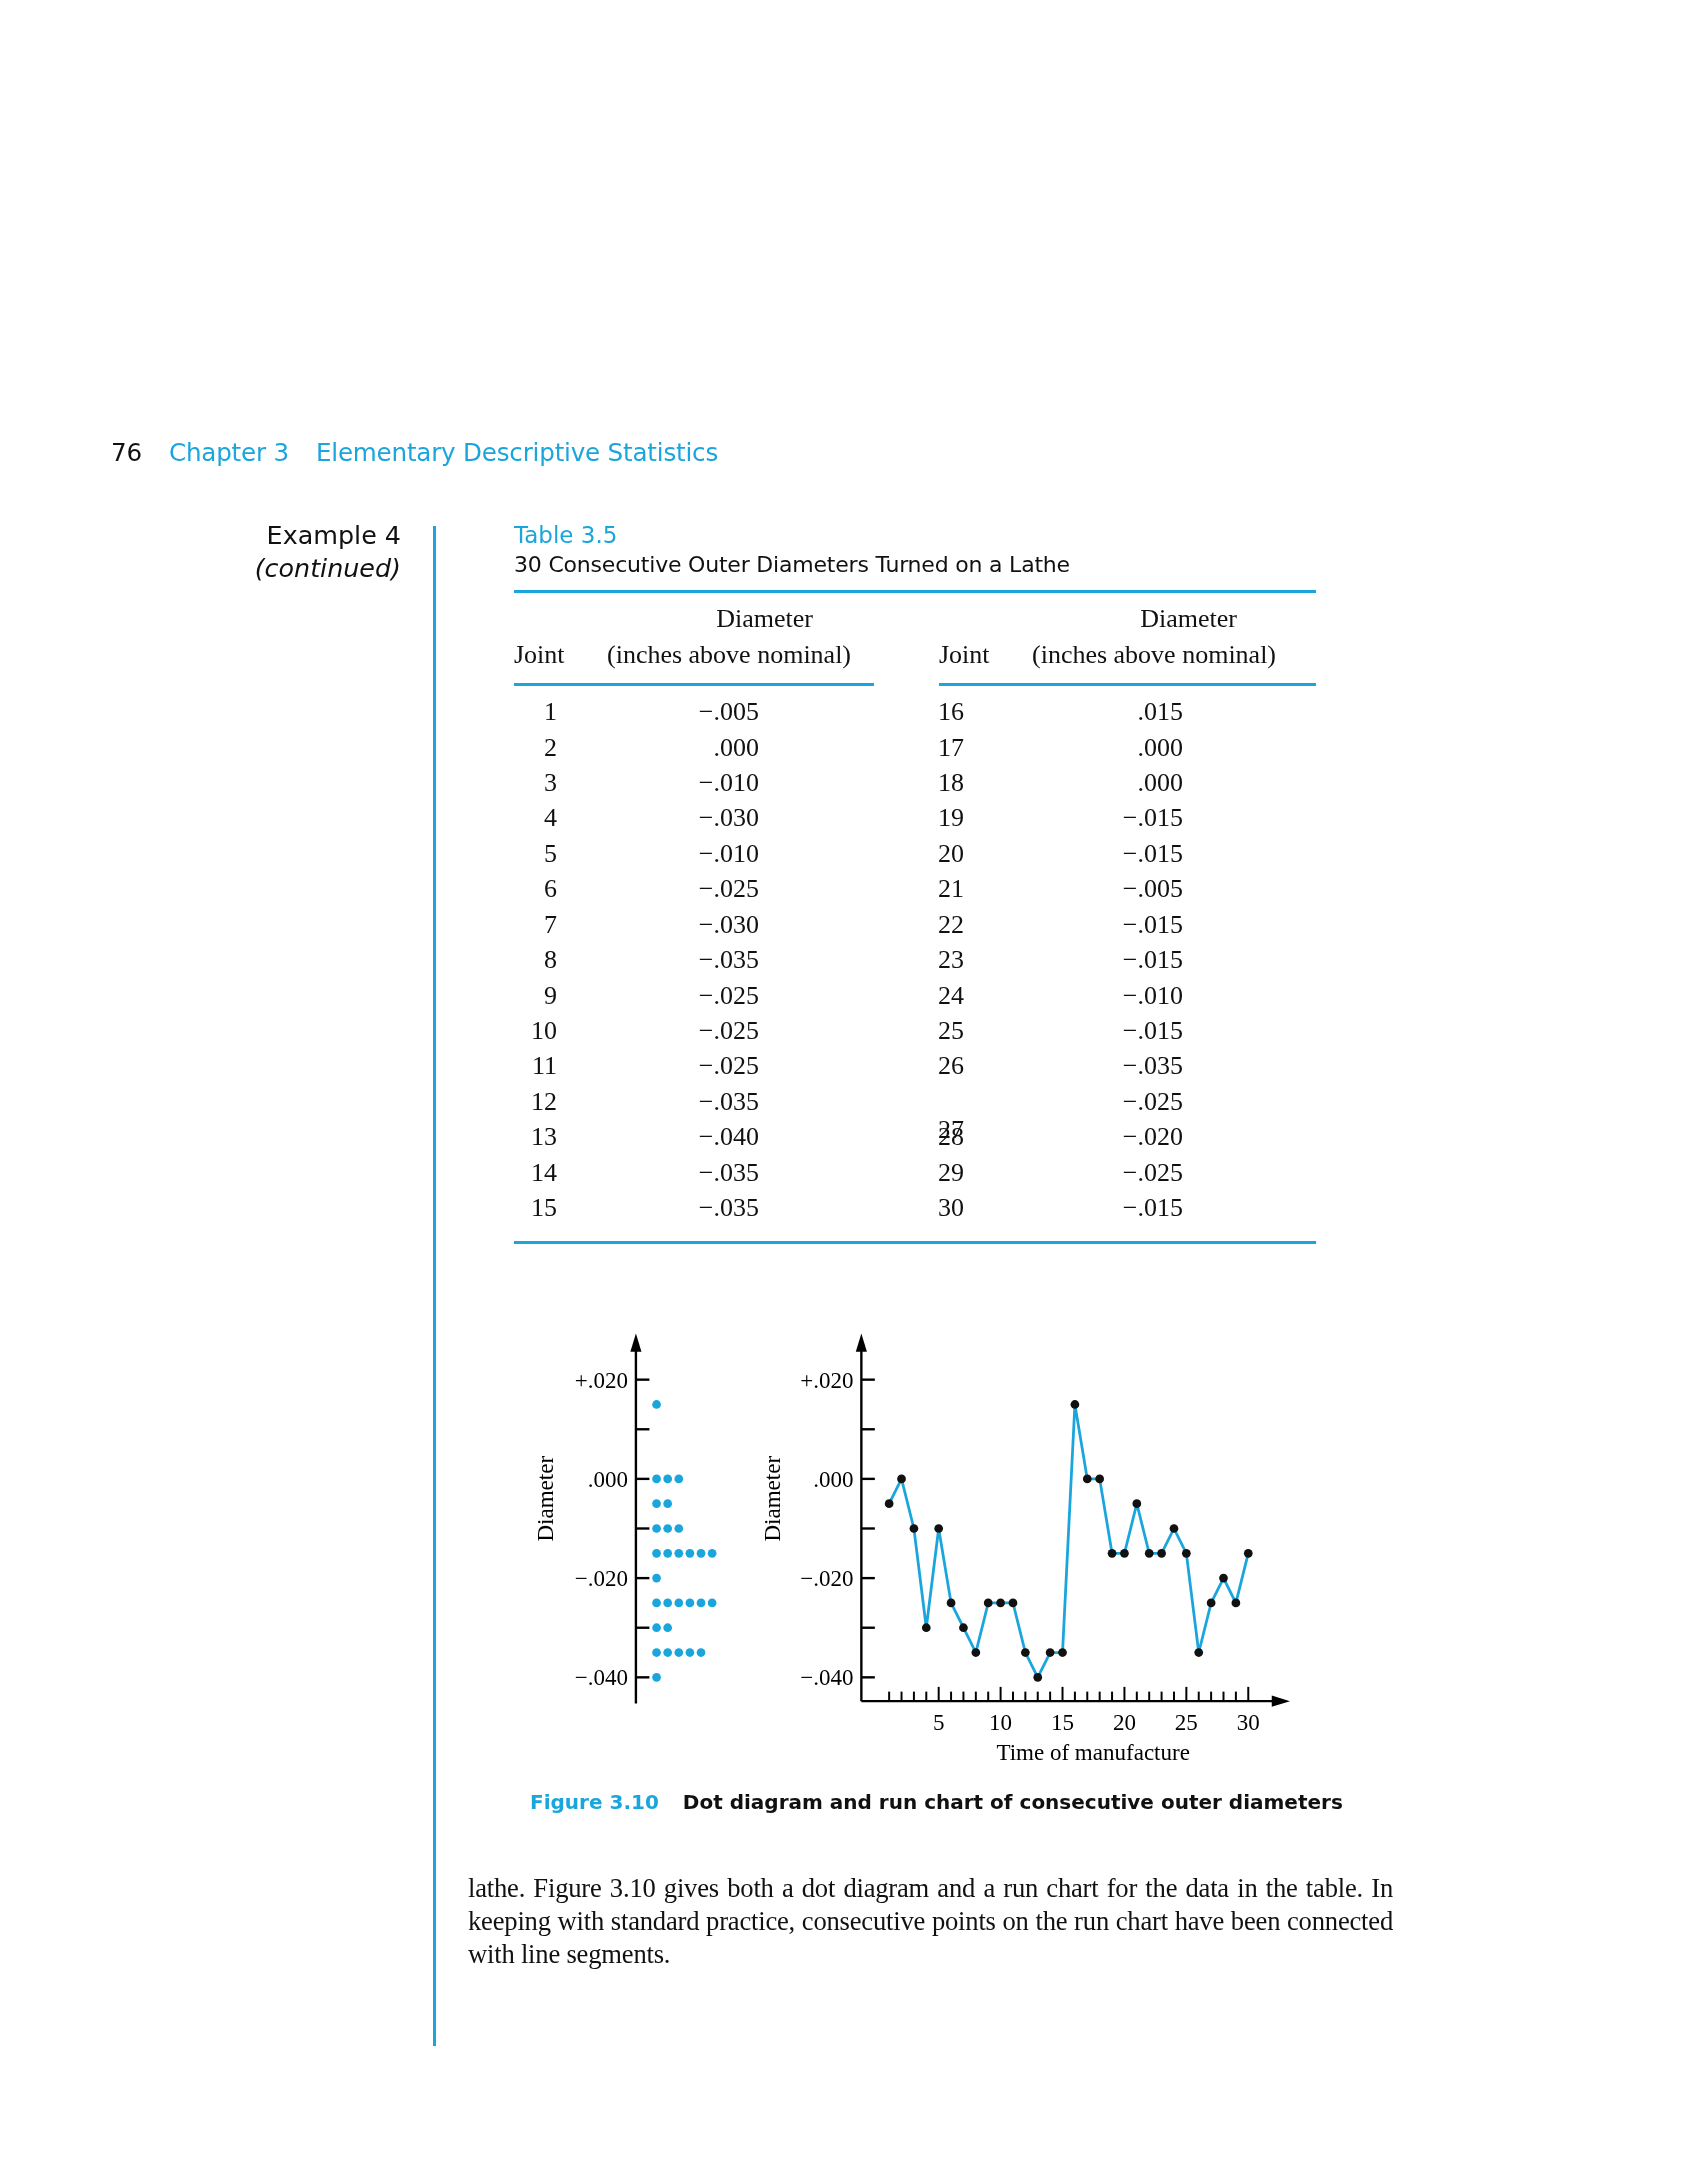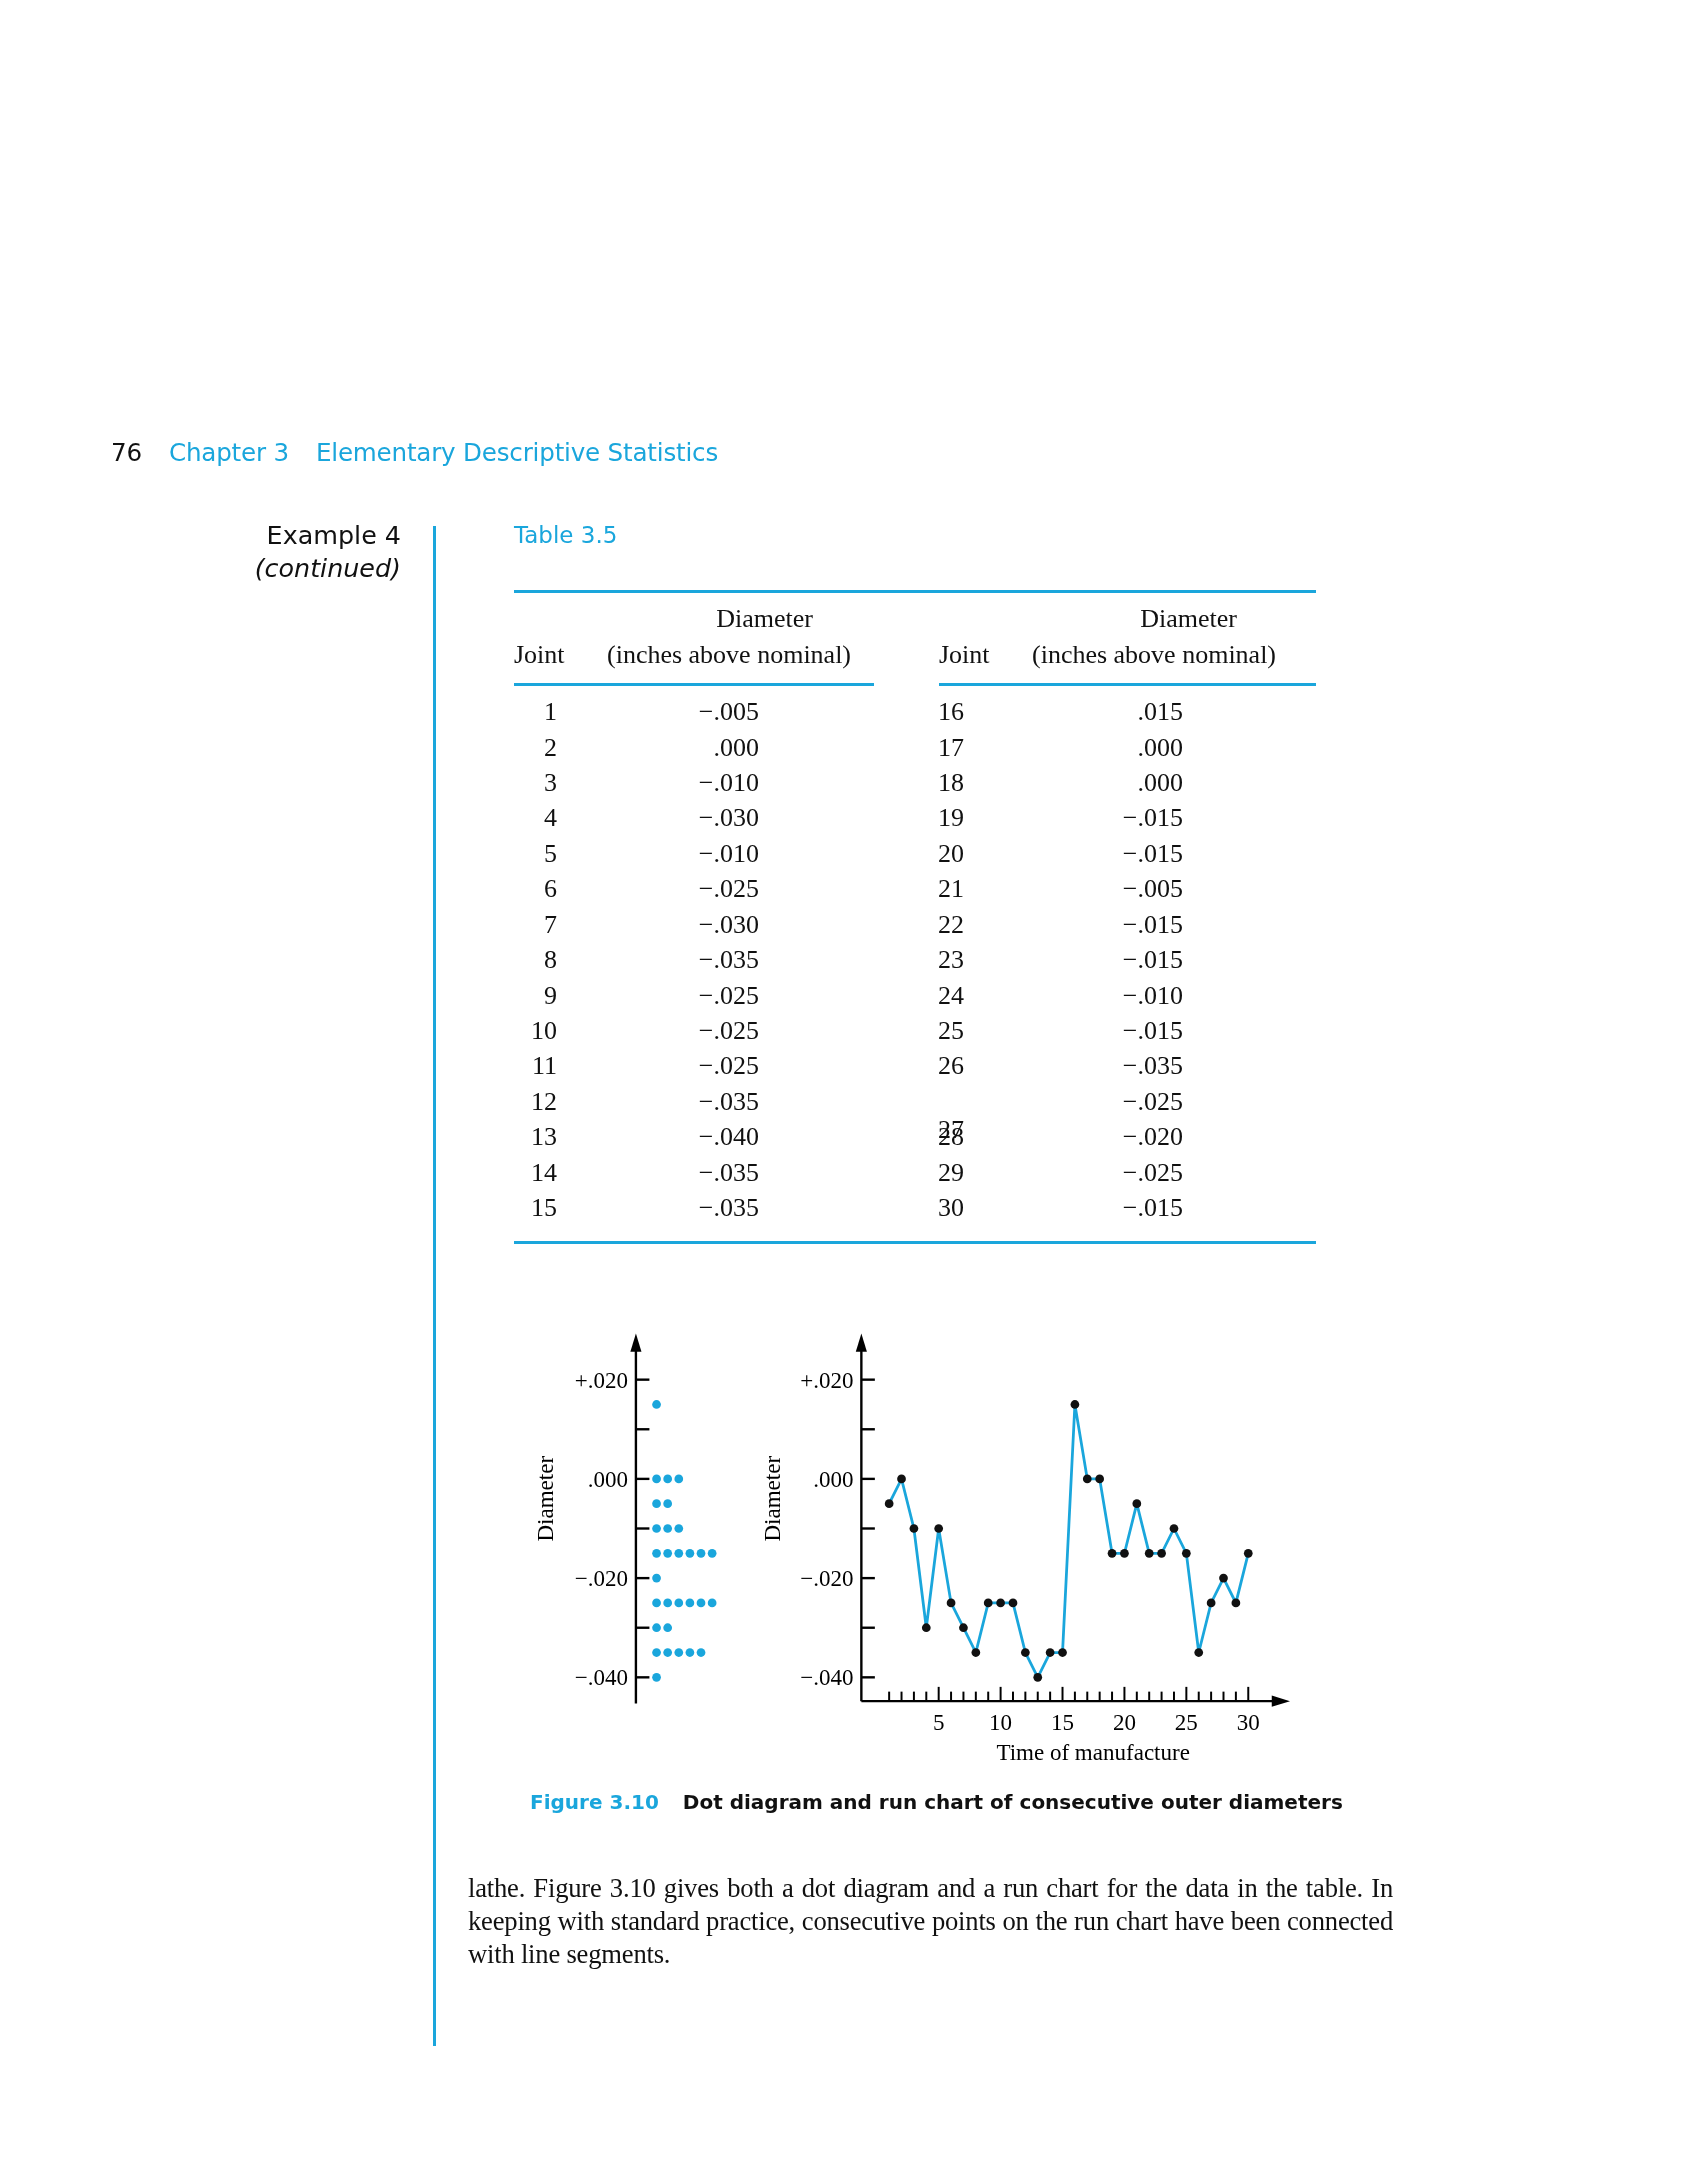--- a/index.html
+++ b/index.html
@@ -45,20 +45,21 @@
 
 <div id="example-label" class="abs sans">
   <div>Example 4</div>
   <div class="cont">(continued)</div>
 </div>
 
 <div id="margin-rule" class="abs"></div>
 
 <div id="table-block" class="abs">
   <div class="sans" id="table-caption-label">Table 3.5</div>
+  <div class="sans" id="table-caption-title">30 Consecutive Outer Diameters Turned on a Lathe</div>
   <div class="rule-full" style="top:69px;"></div>
 
   <div class="th" style="left:171px; top:83px; width:159px; text-align:center;">Diameter</div>
   <div class="th" style="left:0px; top:119px;">Joint</div>
   <div class="th" style="left:93px; top:119px;">(inches above nominal)</div>
 
   <div class="th" style="left:595px; top:83px; width:159px; text-align:center;">Diameter</div>
   <div class="th" style="left:425px; top:119px;">Joint</div>
   <div class="th" style="left:518px; top:119px;">(inches above nominal)</div>
 

